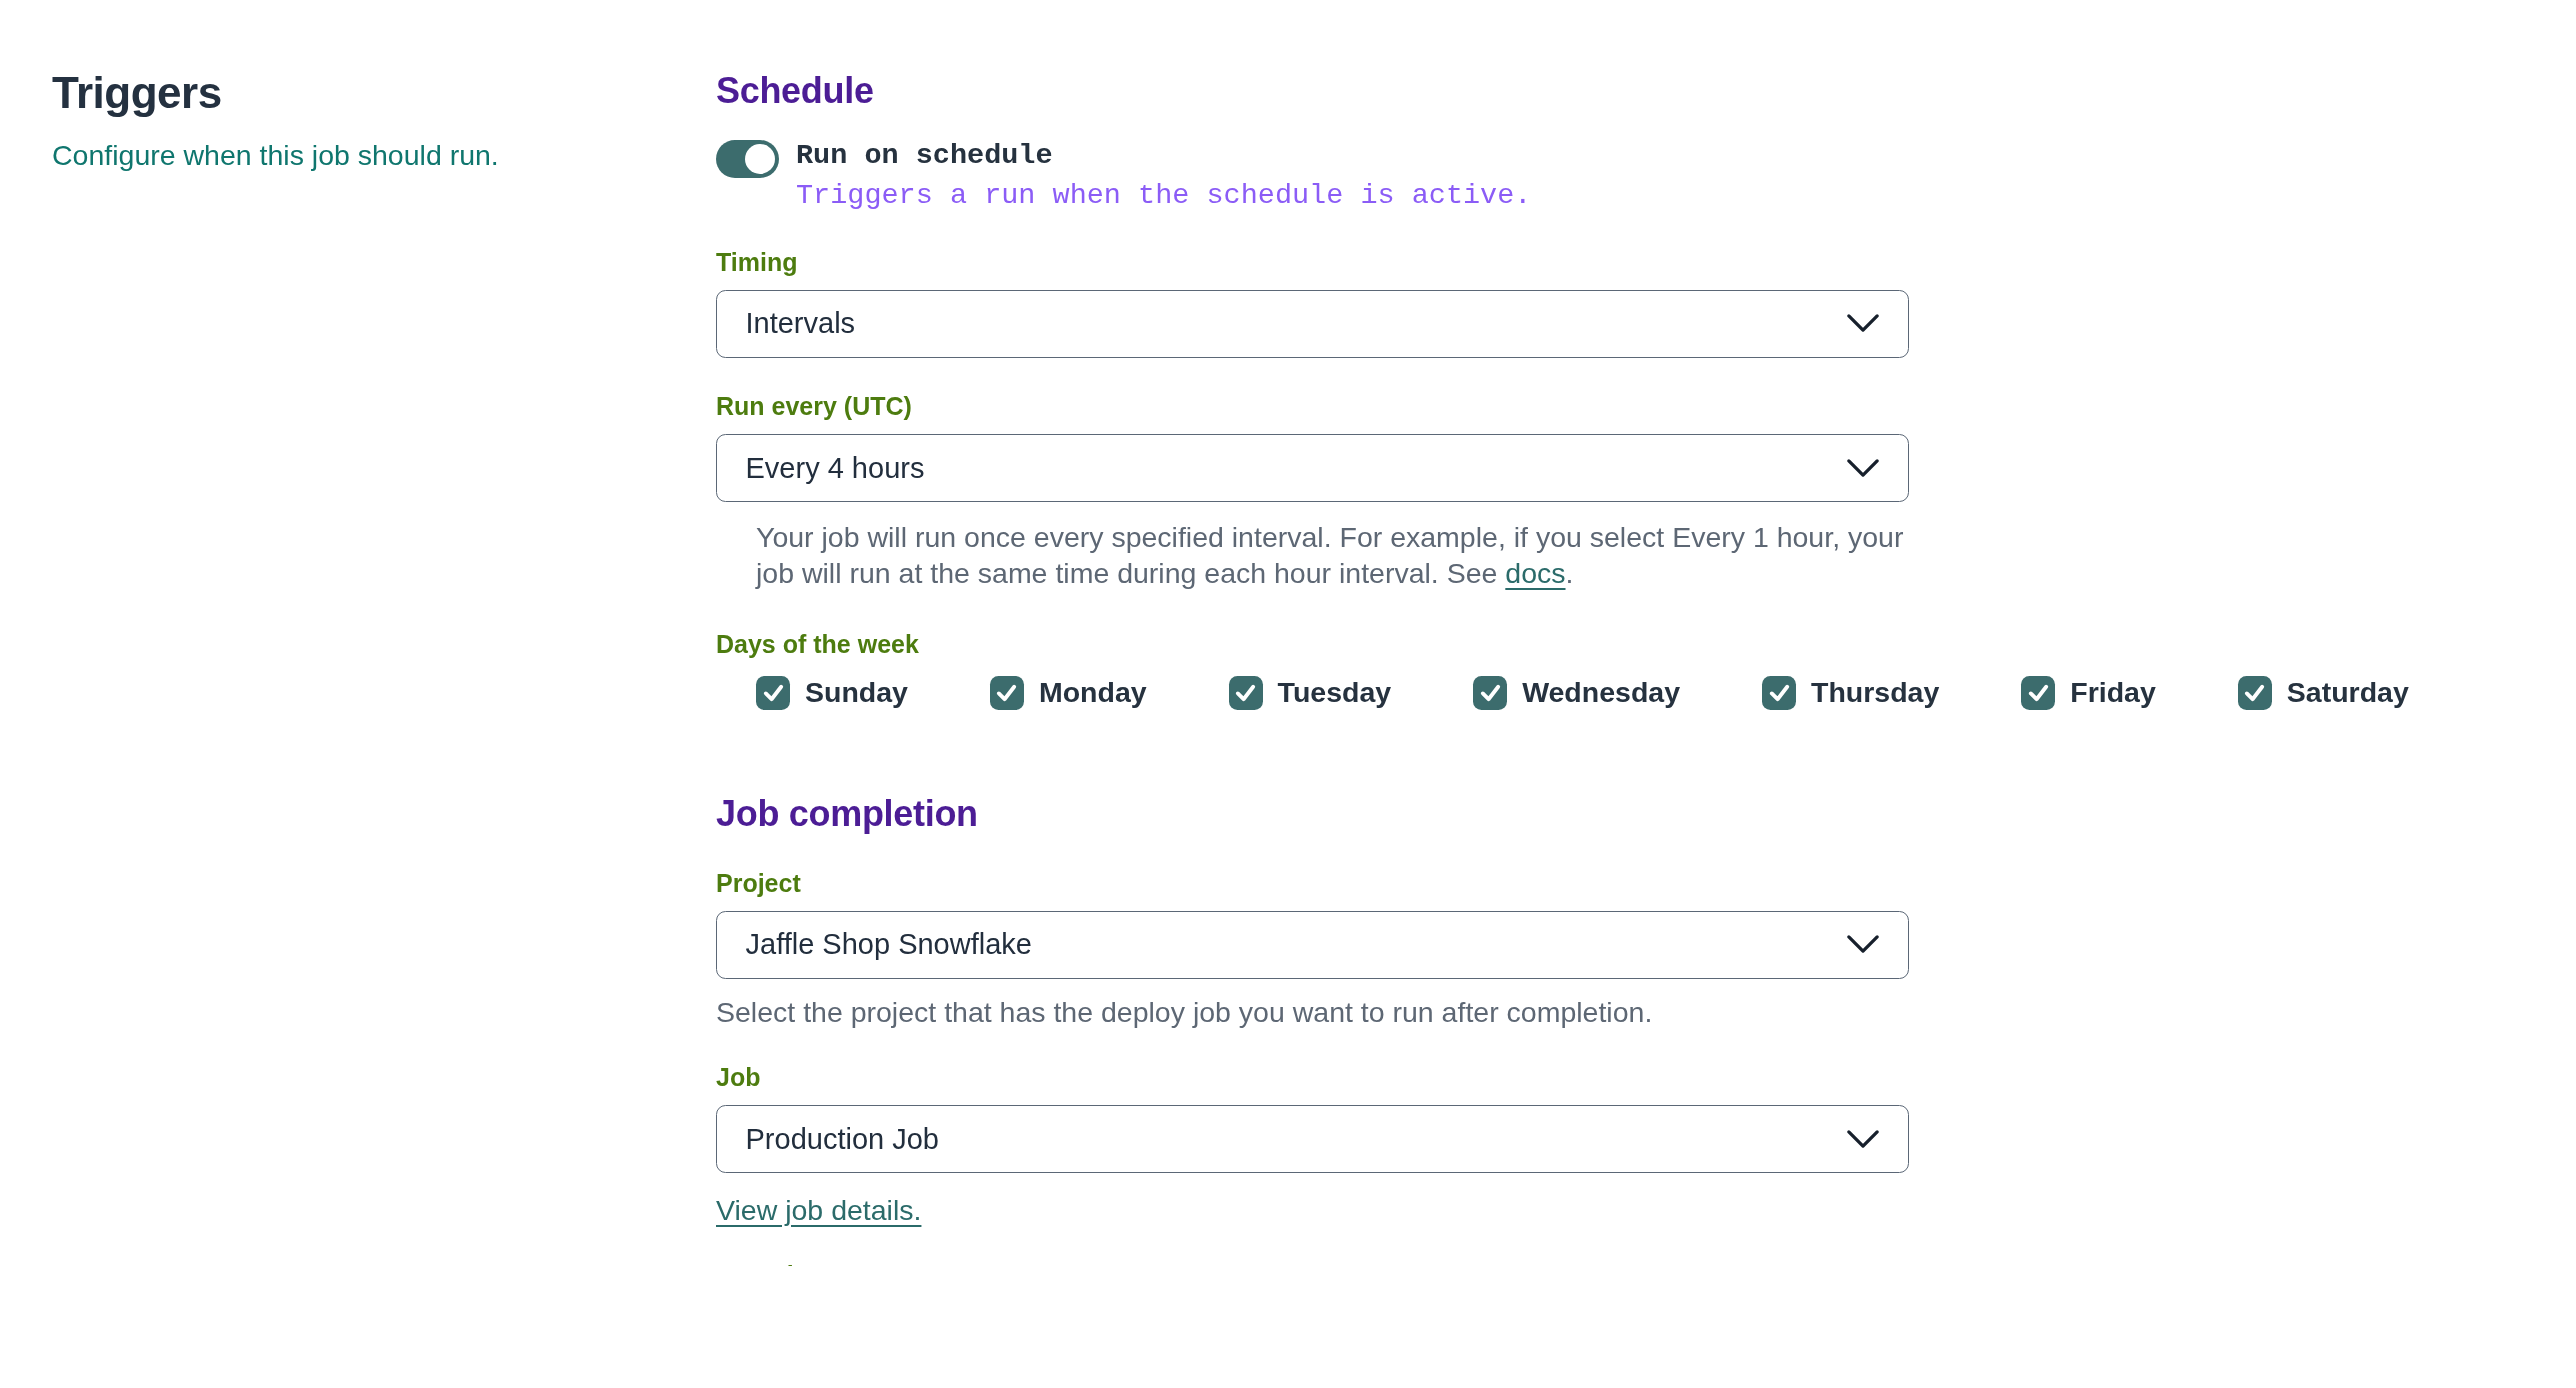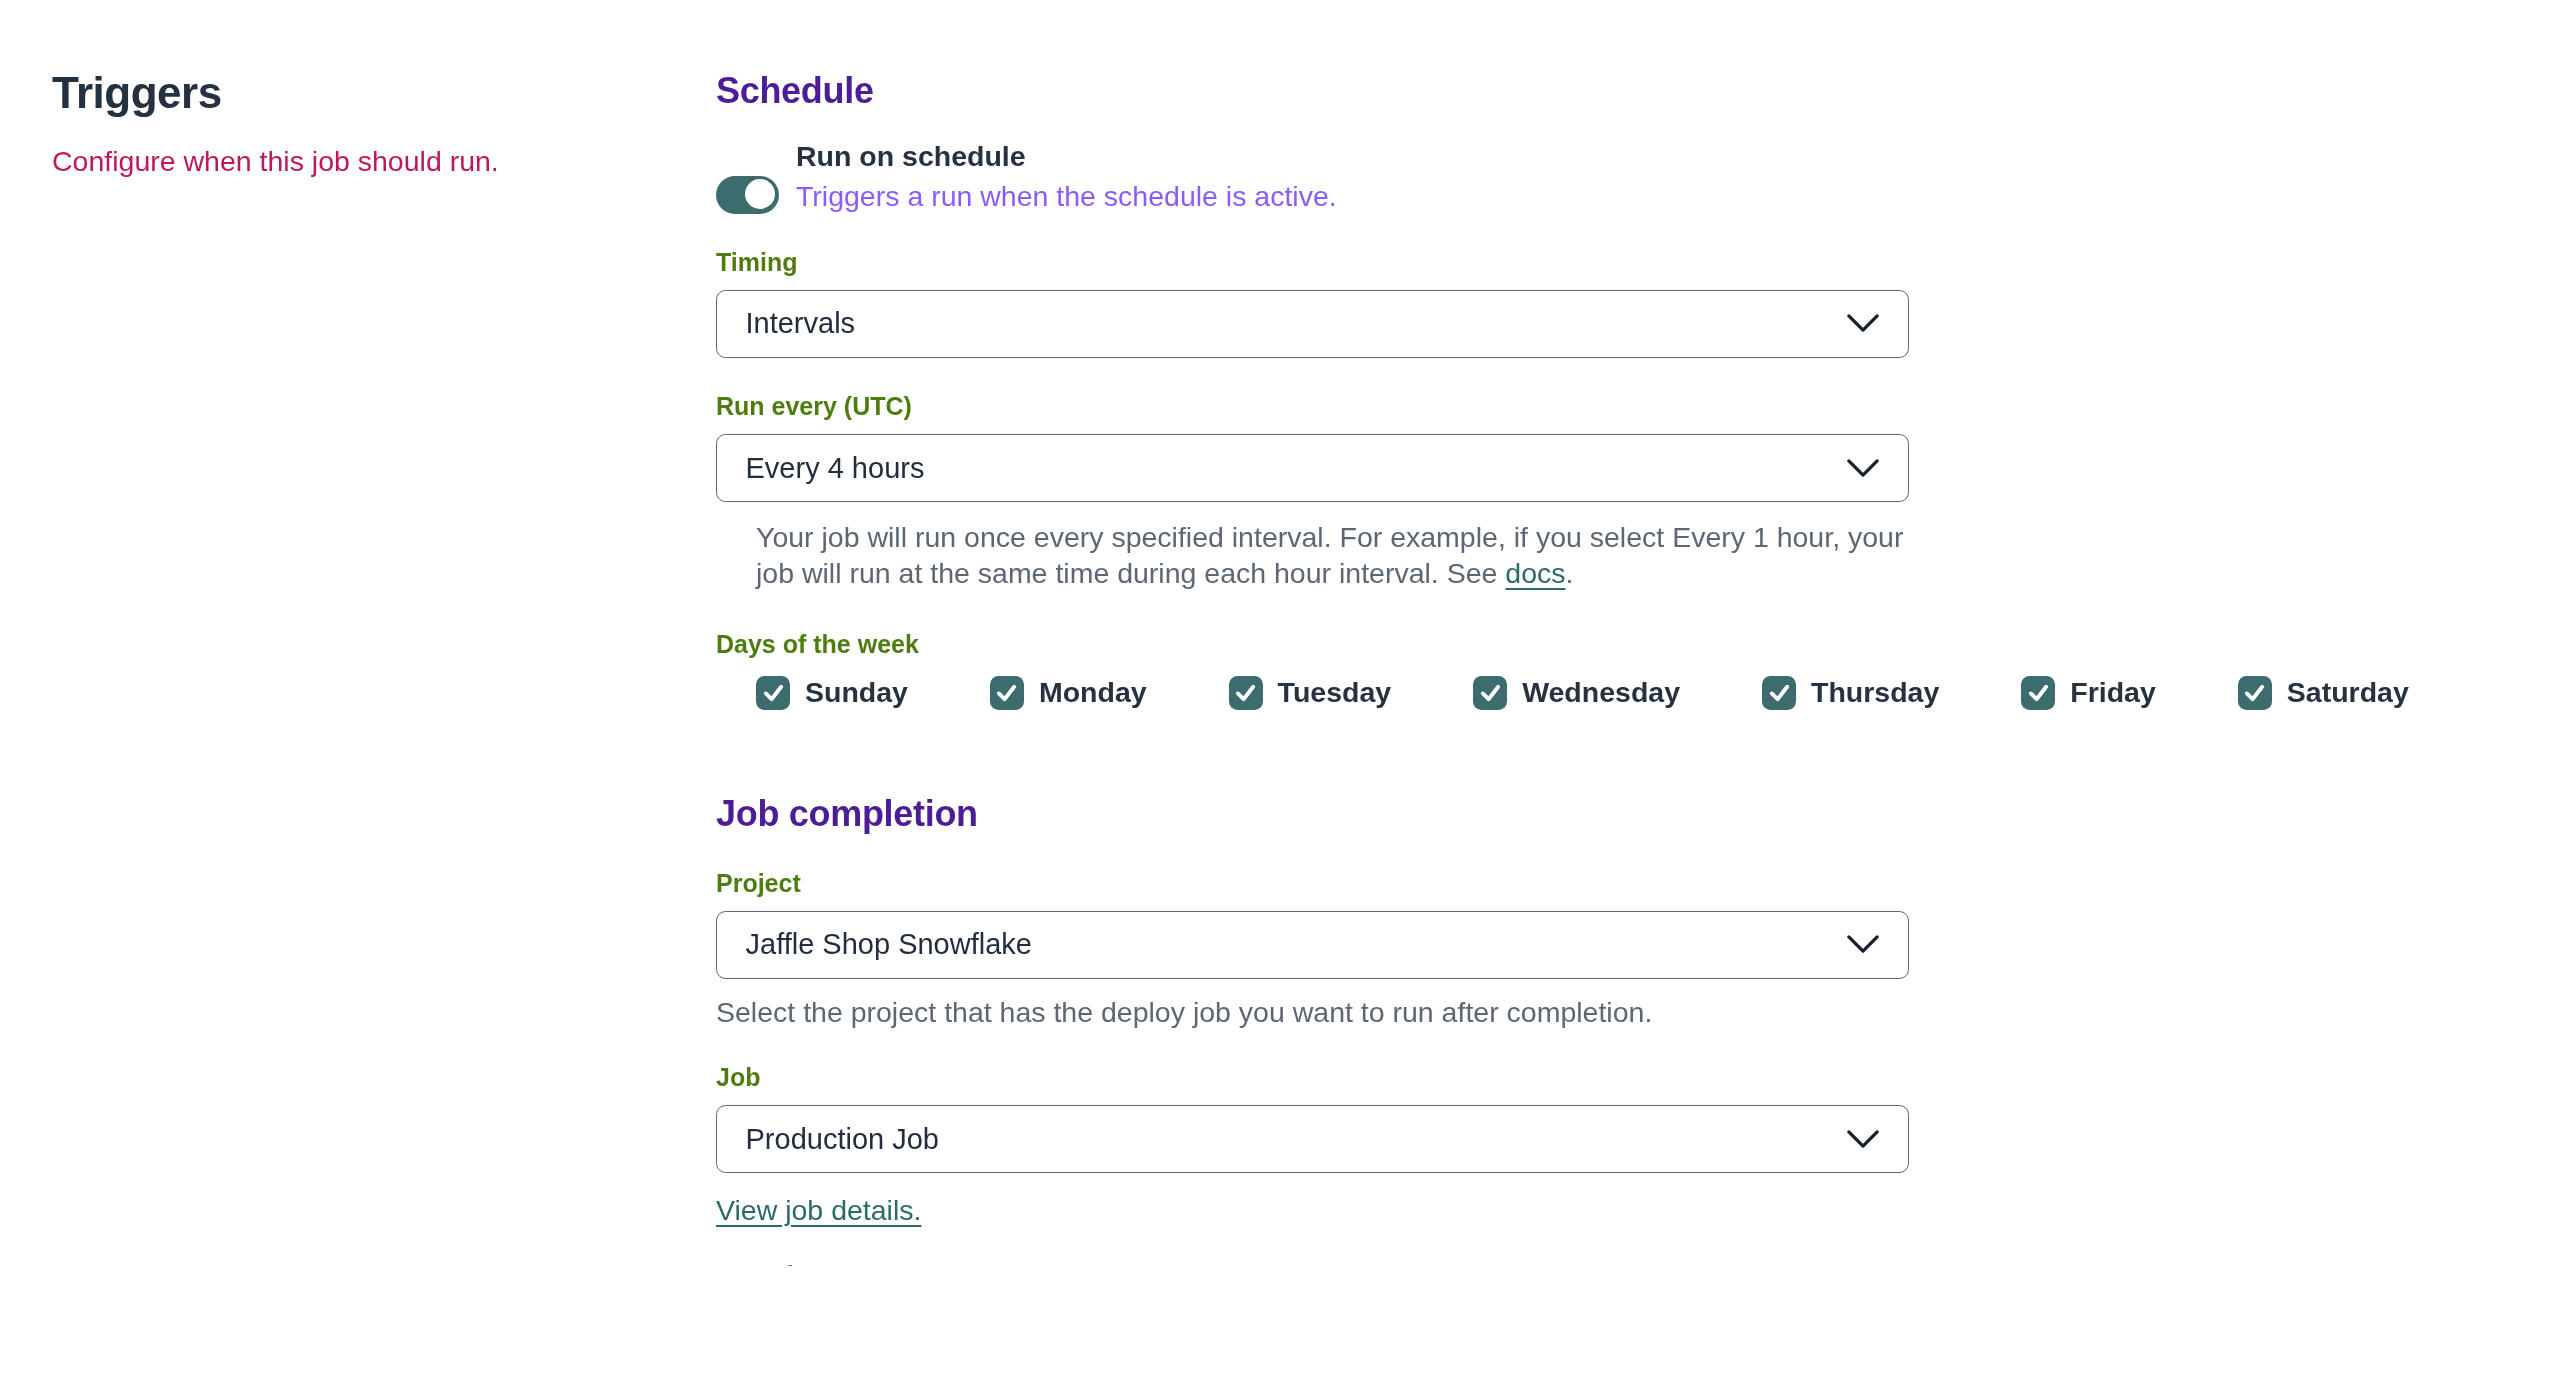--- a/index.html
+++ b/index.html
@@ -10,29 +10,29 @@
     background:#ffffff;
     font-family:"Liberation Sans", sans-serif;
     color:#273442;
     overflow:hidden;
     border-radius:6px;
   }
 
   
   .left-col { position:absolute; left:52px; top:68px; width:588px; }
   .left-col h1 { font-size:44px; font-weight:700; color:#243140; letter-spacing:-0.5px; }
-  .left-col p  { margin-top:27px; font-size:28.5px; color:#be185d; }
+  .left-col p  { margin-top:21px; font-size:28.5px; color:#0f766e; }
 
   
   .right-col { position:absolute; left:716px; top:70px; width:1193px; }
 
   h2.section-heading { font-size:36px; font-weight:700; color:#4c1d95; letter-spacing:-0.3px; }
 
   
-  .toggle-row { display:flex; align-items:flex-end; margin-top:26.6px; }
+  .toggle-row { display:flex; align-items:flex-start; margin-top:26.6px;font-family:Liberation Mono, monospace; }
   .toggle {
     position:relative; flex:0 0 auto;
     width:63px; height:38px; border-radius:19px;
     background:#3c6c6d; cursor:pointer; margin-top:1.9px;
   }
   .toggle .knob {
     position:absolute; top:3.8px; right:3.8px;
     width:30px; height:30px; border-radius:50%;
     background:#ffffff;
   }

